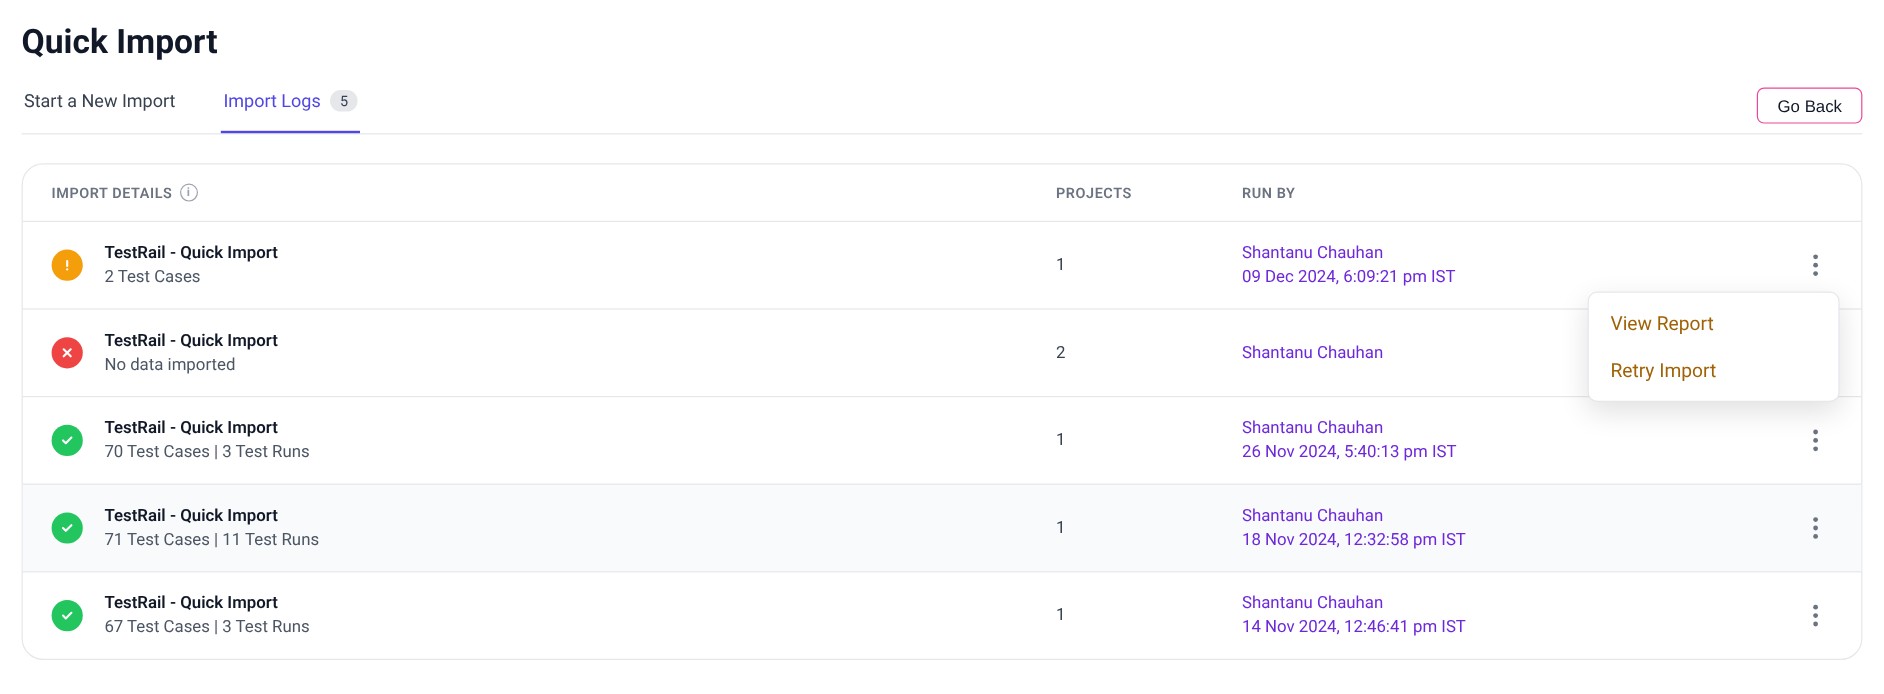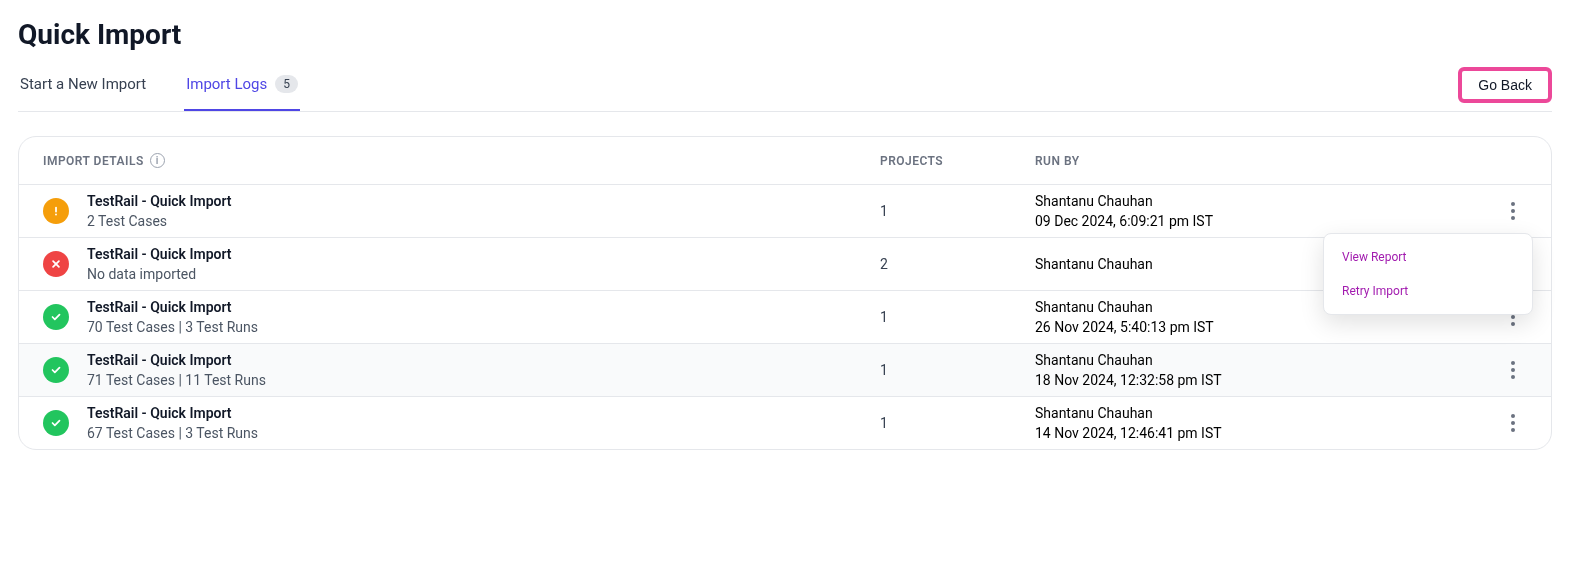--- a/index.html
+++ b/index.html
@@ -40,21 +40,21 @@
   }
   .badge {
     background: #e5e7eb;
     color: #374151;
     font-size: 12px;
     padding: 2px 8px;
     border-radius: 10px;
   }
   .goback {
     background: #fff;
-    border: 4px solid #ec4899;
+    border: 1px solid #ec4899;
     border-radius: 6px;
     padding: 6px 16px;
     font-size: 14px;
     font-weight: 500;
     color: #111827;
     cursor: pointer;
     margin-bottom: 8px;
   }
   .content-wrap { padding: 24px 18px; }
   .table-card {
@@ -70,21 +70,21 @@
     color: #6b7280;
     font-size: 12px;
     font-weight: 600;
     letter-spacing: 0.04em;
   }
   .thead .col-details { display: flex; align-items: center; gap: 6px; }
   .trow {
     display: grid;
     grid-template-columns: 1fr 155px 420px 72px;
     align-items: center;
-    padding: 8px 24px;
+    padding: 18px 24px;
     border-top: 1px solid #e5e7eb;
     position: relative;
   }
   .trow.hover { background: #f9fafb; }
   .col-details { display: flex; align-items: center; gap: 18px; }
   .status-icon {
     width: 26px;
     height: 26px;
     border-radius: 50%;
     display: flex;
@@ -93,21 +93,21 @@
     flex-shrink: 0;
   }
   .status-warning { background: #f59e0b; }
   .status-error { background: #ef4444; }
   .status-success { background: #22c55e; }
   .status-icon svg { width: 14px; height: 14px; }
   .row-texts { display: flex; flex-direction: column; gap: 4px; }
   .row-title { font-size: 14px; font-weight: 600; color: #111827; }
   .row-sub { font-size: 14px; color: #4b5563; }
   .col-projects { font-size: 14px; color: #374151; }
-  .col-runby { display: flex; flex-direction: column; gap: 4px; font-size: 14px; color: #000000; }
+  .col-runby { display: flex; flex-direction: column; gap: 4px; font-size: 14px; color: #6d28d9; }
   .col-actions { display: flex; justify-content: flex-end; position: relative; }
   .kebab {
     width: 28px;
     height: 28px;
     display: flex;
     align-items: center;
     justify-content: center;
     cursor: pointer;
     border-radius: 4px;
     color: #6b7280;
@@ -126,22 +126,22 @@
     background: #fff;
     border: 1px solid #e5e7eb;
     border-radius: 8px;
     box-shadow: 0 8px 24px rgba(0,0,0,0.12);
     min-width: 210px;
     padding: 6px 0;
     z-index: 10;
   }
   .dropdown-item {
     padding: 10px 18px;
-    font-size: 12px;
-    color: #a21caf;
+    font-size: 16px;
+    color: #a16207;
     cursor: pointer;
   }
 </style>
 </head>
 <body>
 
 <div class="header-wrap">
   <h1 class="page-title">Quick Import</h1>
   <div class="tabrow">
     <div class="tabs">

